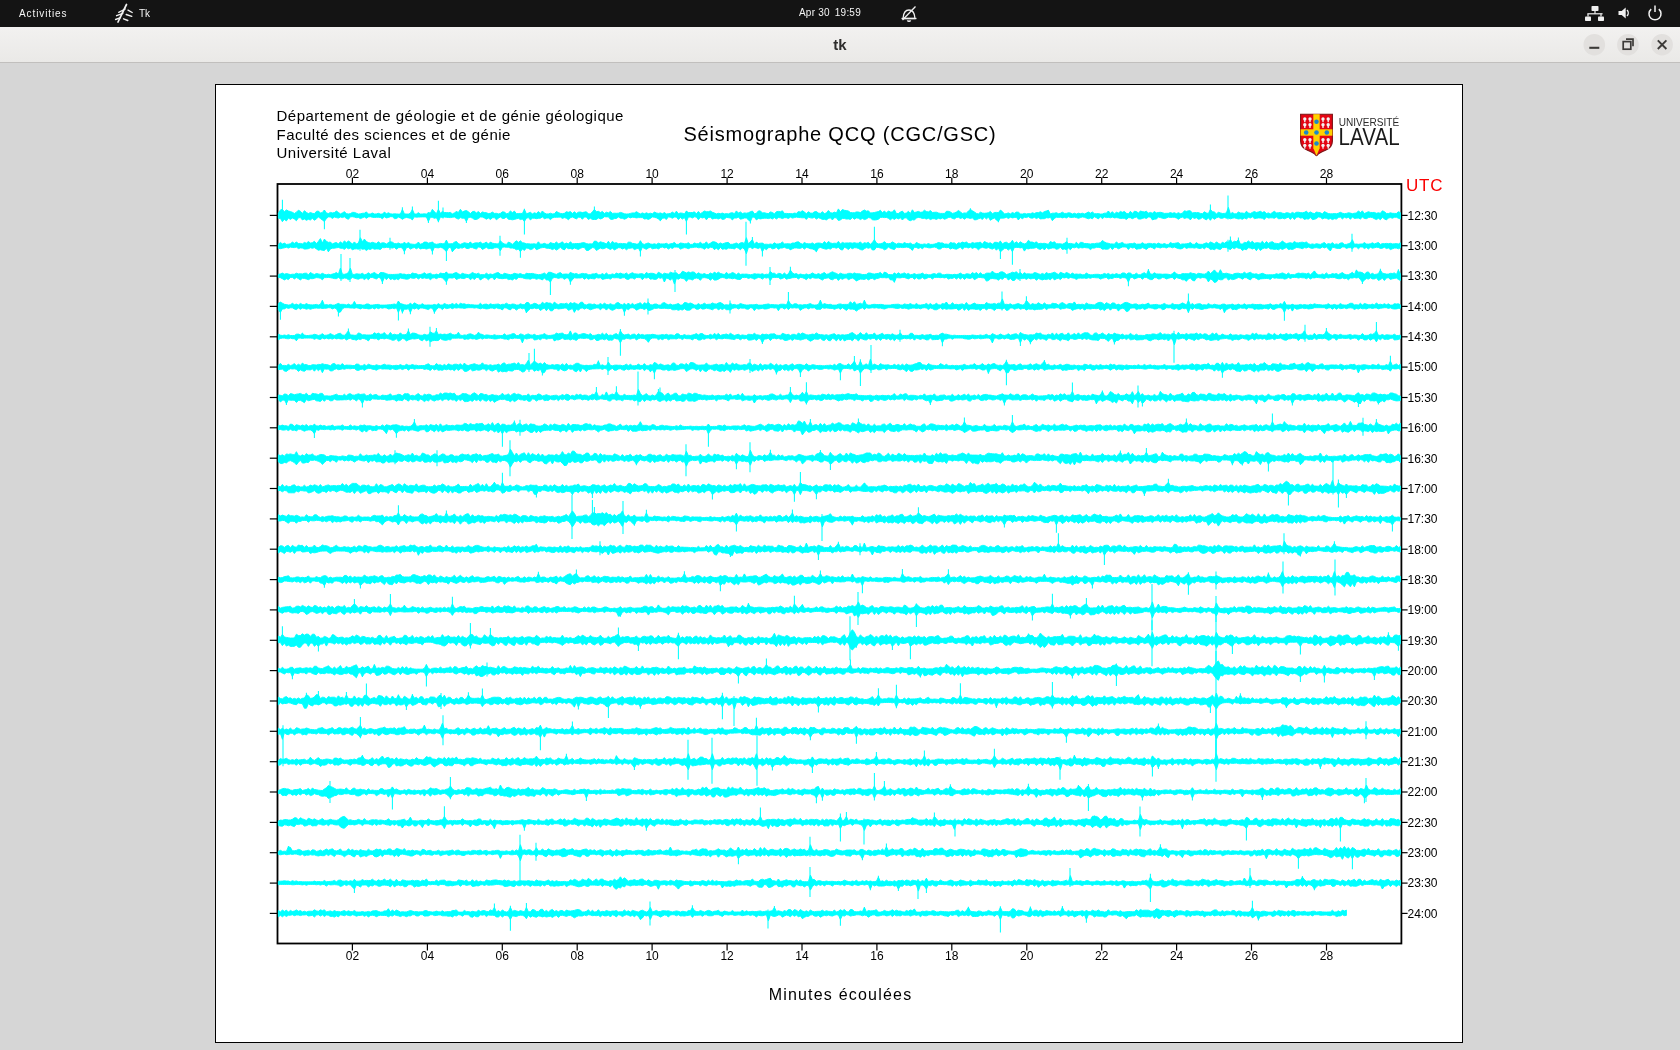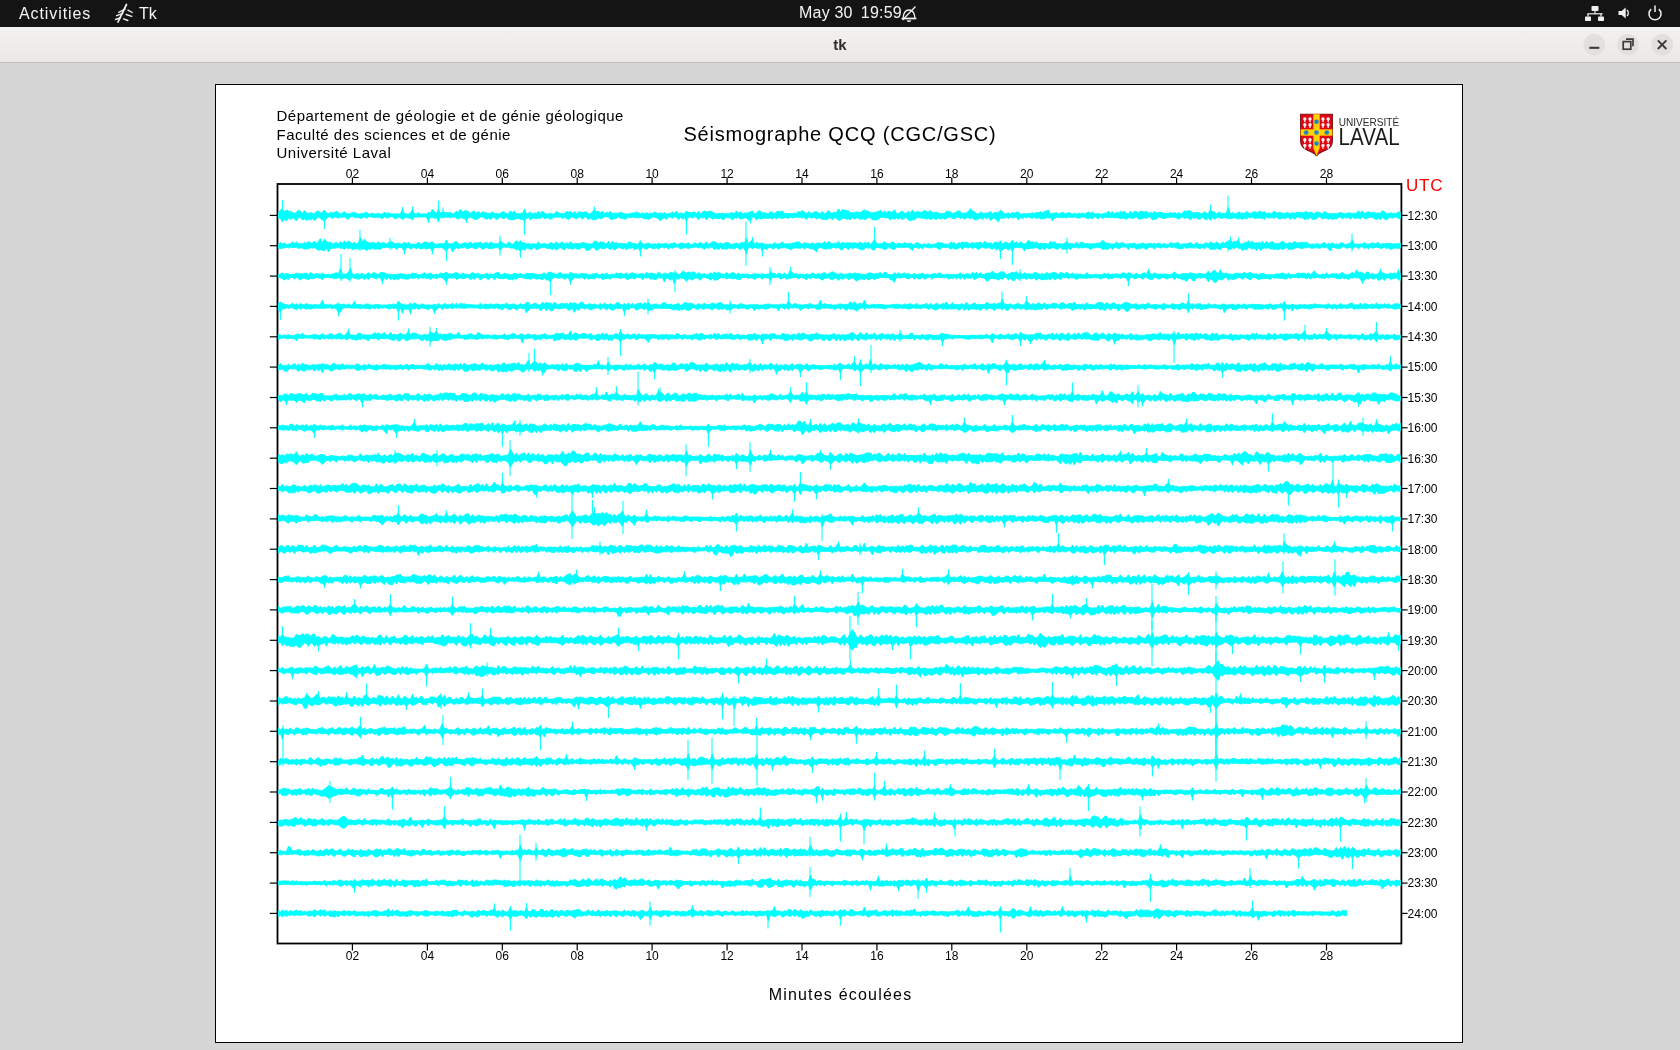--- a/index.html
+++ b/index.html
@@ -1,26 +1,26 @@
 <!DOCTYPE html>
 <html><head><meta charset="utf-8">
 <style>
 html,body{margin:0;padding:0;width:1680px;height:1050px;overflow:hidden;background:#d6d6d6;font-family:"Liberation Sans",sans-serif;}
 #topbar{position:absolute;left:0;top:0;width:1680px;height:27px;background:#141414;color:#f5f5f5;}
-#topbar .t{position:absolute;font-size:16px;line-height:27px;white-space:nowrap;text-align:right;}
+#topbar .t{position:absolute;font-size:10px;line-height:27px;white-space:nowrap;text-align:right;}
 #titlebar{position:absolute;left:0;top:27px;width:1680px;height:35px;background:linear-gradient(#f2f1f0,#eae9e7);border-bottom:1px solid #c1bfbd;}
 #titlebar .name{position:absolute;left:0;width:100%;text-align:center;top:0;line-height:35px;font-size:15px;font-weight:bold;color:#2e2d2c;}
 #content{position:absolute;left:0;top:63px;width:1680px;height:987px;background:#d6d6d6;}
 svg text{font-family:"Liberation Sans",sans-serif;fill:#000;}
 </style></head>
 <body>
 <div id="topbar">
 <span class="t" style="left:19px;letter-spacing:0.9px;">Activities</span>
 <span class="t" style="left:139px;">Tk</span>
-<span class="t" style="left:799px;top:-1.5px;font-weight:500;letter-spacing:0.2px;">May 30 19:59</span>
+<span class="t" style="left:799px;top:-1.5px;font-weight:500;letter-spacing:0.2px;">Apr 30 19:59</span>
 </div>
 <div id="titlebar">
     <div class="name">tk</div>
   </div>
 <div id="content"></div>
 <svg width="1680" height="1050" viewBox="0 0 1680 1050" style="position:absolute;left:0;top:0;">
 <g stroke="#f2f2f2" fill="none" stroke-linecap="round">
 <path d="M126.5 4.5 q-4 8 -8.5 17.5" stroke-width="1.7"></path>
 <path d="M125.2 9 l-6.5 3.3 M128 10.2 l4.2 2.3 M122.8 13.3 l-6.2 2.4 M126.2 14.5 l5.6 1.9 M120.4 17.6 l-4.8 1.9 M123.6 18.8 l4.2 1.7" stroke-width="1.4"></path>
 </g>

